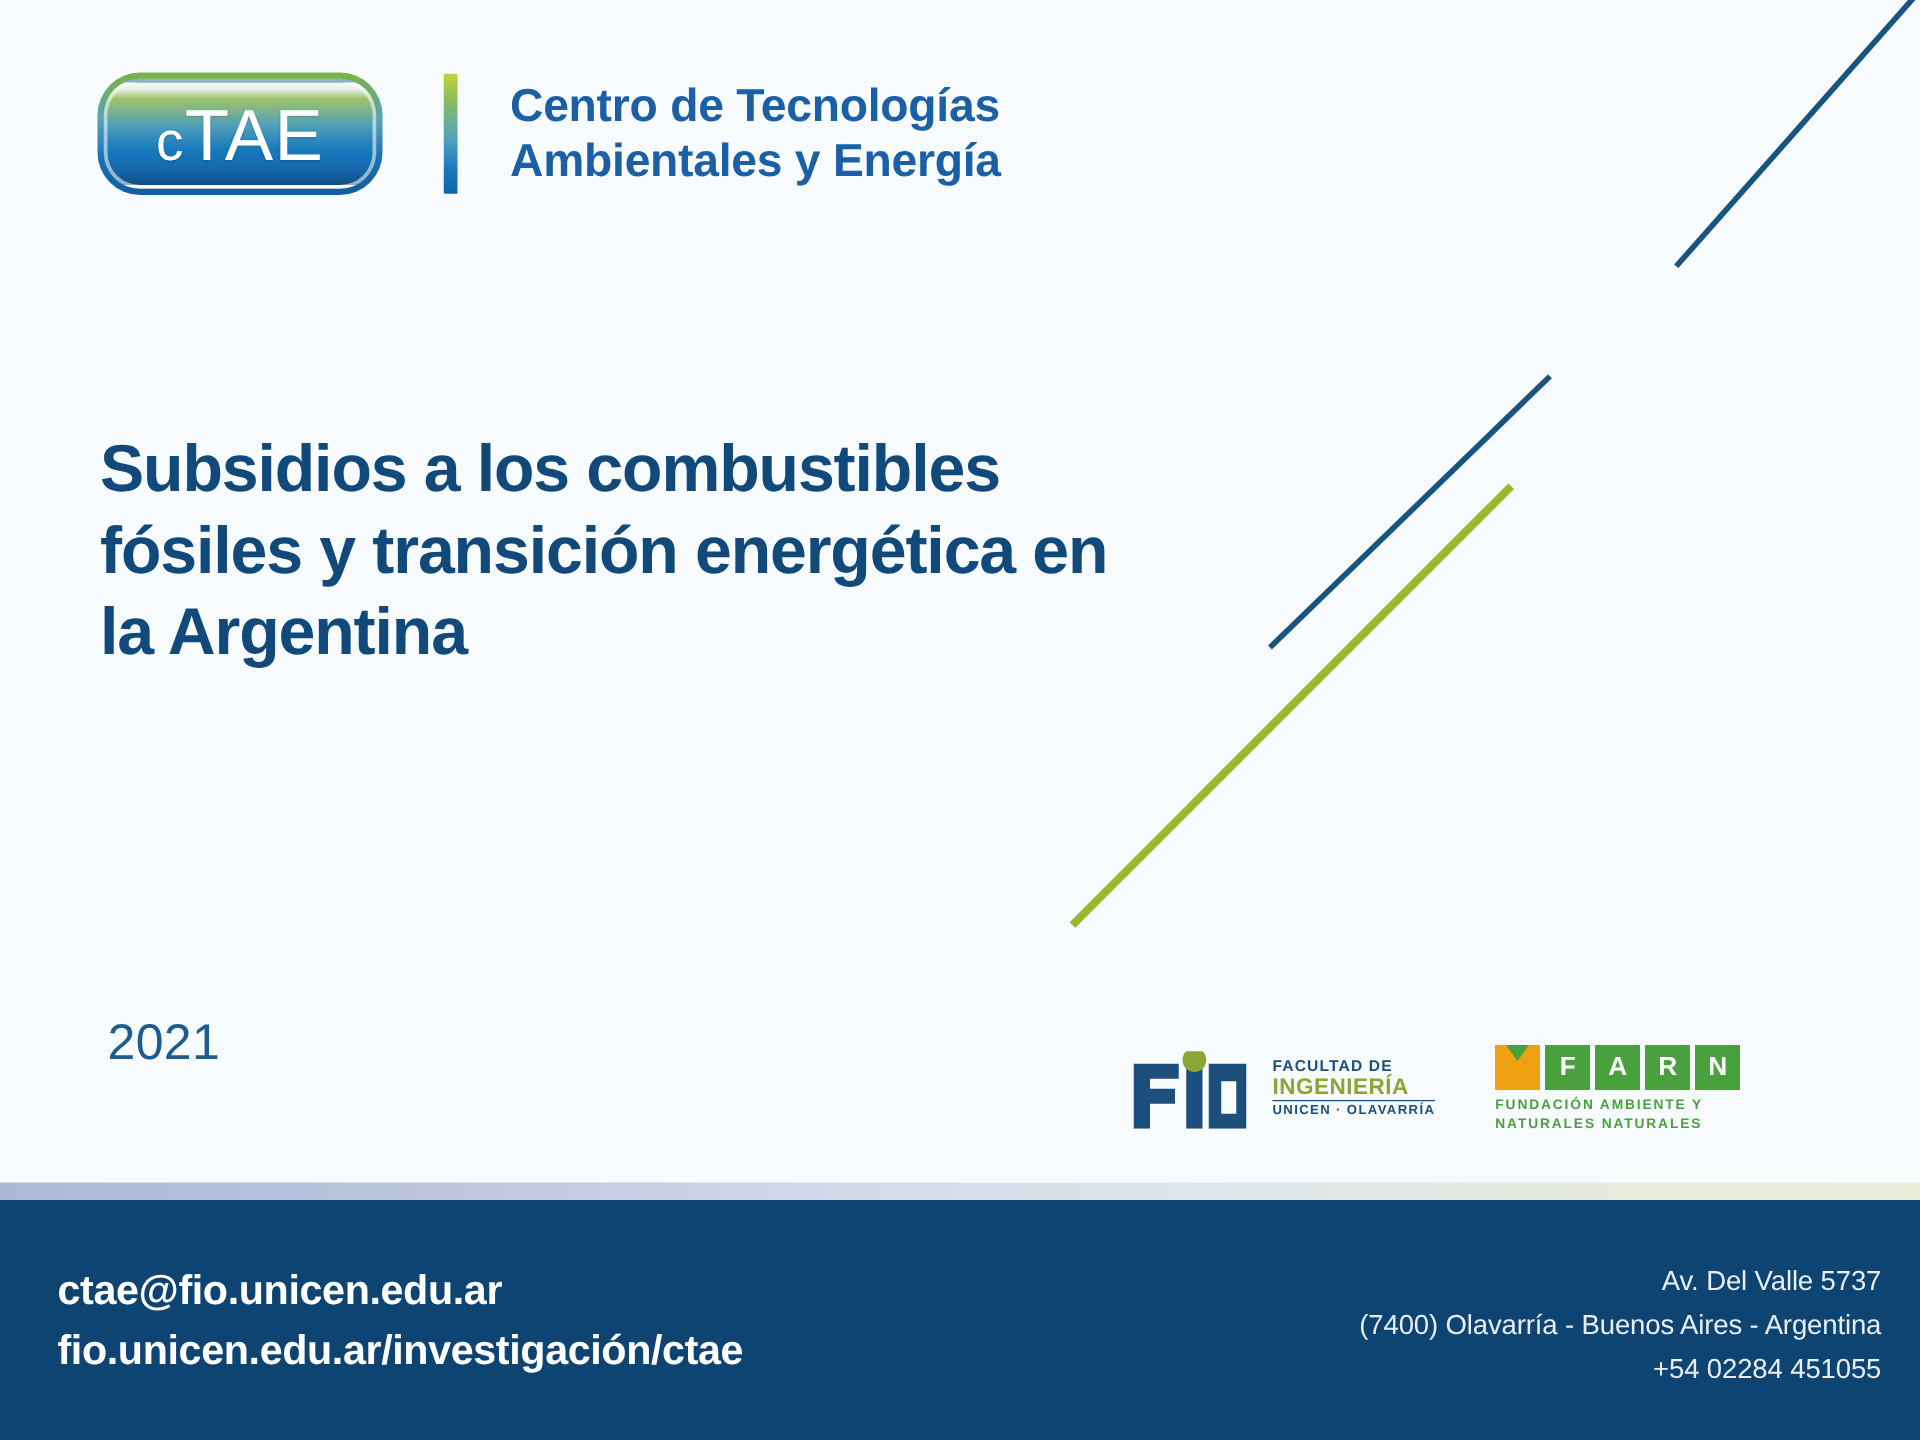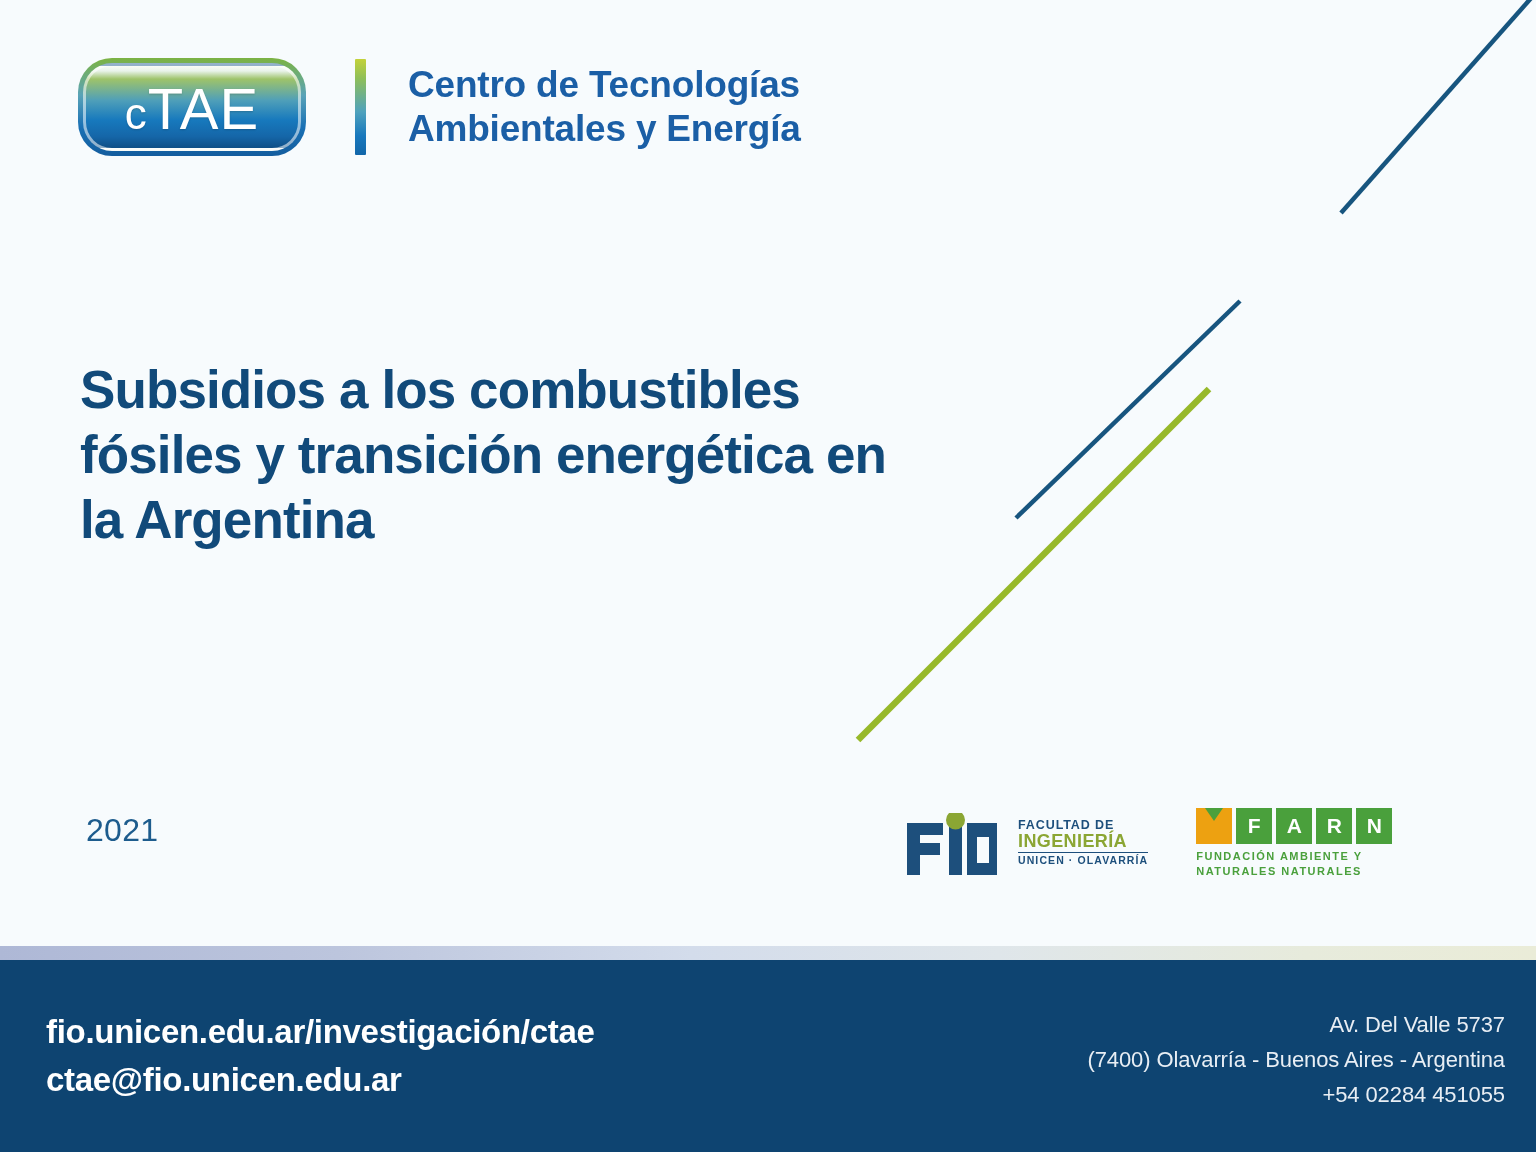--- a/index.html
+++ b/index.html
@@ -86,49 +86,49 @@
     color: #1b5fa6;
     line-height: 1.20;
     letter-spacing: -0.2px;
     white-space: pre-line;
   }
 
   
   .main-title {
     position: absolute;
     left: 80px;
-    top: 345px;
+    top: 331px;
     width: 880px;
     font-family: "Liberation Sans", sans-serif;
     font-size: 53px;
     font-weight: bold;
     color: #114a7a;
     line-height: 1.23;
     letter-spacing: -0.9px;
     white-space: pre-line;
     margin-top: 12px;
   }
 
   
   .year {
     position: absolute;
     left: 86px;
     top: 812px;
     font-family: "Liberation Sans", sans-serif;
-    font-size: 32px;
+    font-size: 40px;
     font-weight: 400;
     color: #1d5c8d;
     letter-spacing: 0.3px;
   }
 
   
   .partners {
     position: absolute;
     left: 905px;
-    top: 808px;
+    top: 836px;
     display: flex;
     align-items: center;
     gap: 48px;
   }
 
   
   .fio-logo { display: flex; align-items: center; gap: 9px; }
   .fio-mark { position: relative; width: 104px; height: 62px; }
   .fio-text { line-height: 1; padding-bottom: 2px; }
   .fio-line1 {
@@ -279,22 +279,22 @@
       <div class="farn-caption">FUNDACIÓN AMBIENTE Y
 NATURALES NATURALES</div>
     </div>
 
   </div>
 
   <div class="band"></div>
 
   <div class="footer">
     <div class="footer-left">
+      <div>ctae@fio.unicen.edu.ar</div>
       <div>fio.unicen.edu.ar/investigación/ctae</div>
-      <div>ctae@fio.unicen.edu.ar</div>
     </div>
     <div class="footer-right">
       <div>Av. Del Valle 5737</div>
       <div>(7400) Olavarría - Buenos Aires - Argentina</div>
       <div>+54 02284 451055</div>
     </div>
   </div>
 
 </div>
 

